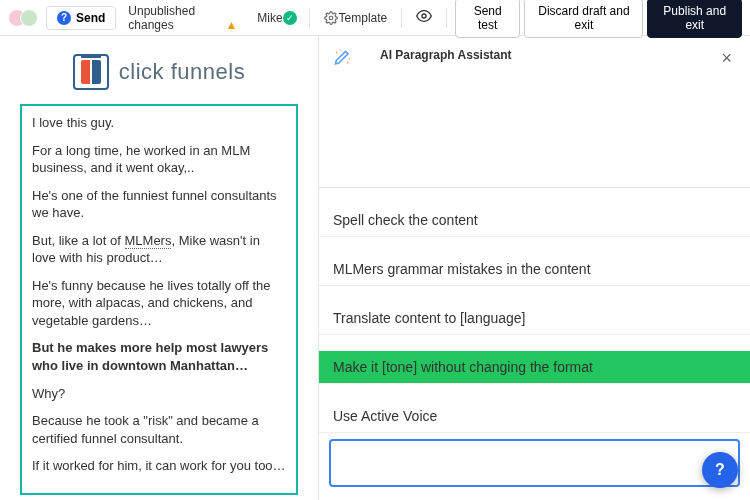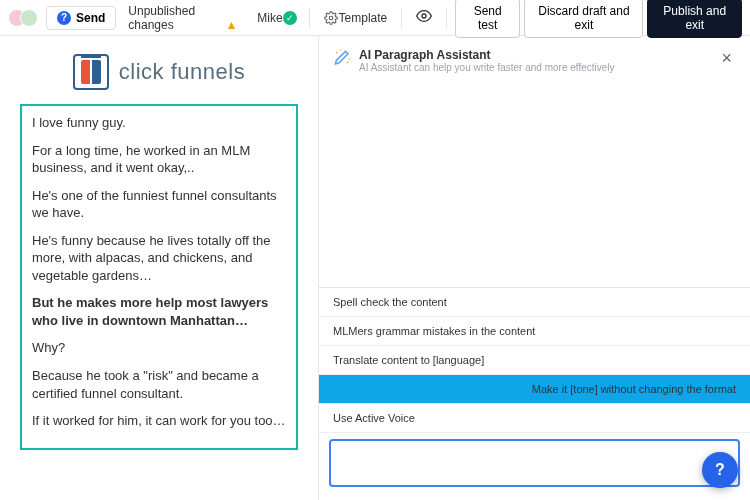--- a/index.html
+++ b/index.html
@@ -27,29 +27,29 @@
 .logo-inner { width: 20px; height: 24px; position: relative; }
 .logo-left-b { position: absolute; left: 0; top: 0; width: 9px; height: 24px; background: #e8553a; border-radius: 2px 0 0 2px; }
 .logo-right-b { position: absolute; right: 0; top: 0; width: 9px; height: 24px; background: #2f5e8f; border-radius: 0 2px 2px 0; }
 .logo-dots { position: absolute; top: -2px; left: 6px; right: 6px; height: 4px; background: #2f5e8f; border-radius: 2px 2px 0 0; }
 .logo-text { font-size: 22px; color: #5a6d7d; letter-spacing: 0.5px; font-weight: 400; }
 .content-box { border: 2px solid #14b8a6; background: #fff; padding: 8px 10px; font-size: 13px; line-height: 1.35; }
 .content-box p { margin-bottom: 10px; }
 .content-box .bold { font-weight: 700; }
 .dotted { border-bottom: 1px dotted #666; }
 .right { flex: 1; border-left: 1px solid #e5e5e5; display: flex; flex-direction: column; position: relative; }
-.ai-header { display: flex; align-items: flex-start; padding: 12px 14px; gap: 6px; }
+.ai-header { display: flex; align-items: flex-start; padding: 12px 14px; gap: 27px; }
 .wand { width: 20px; height: 20px; display: flex; align-items: center; justify-content: center; }
 .ai-title { font-size: 12px; font-weight: 600; color: #333; }
 .ai-sub { font-size: 10px; color: #9ca3af; }
 .close-x { margin-left: auto; font-size: 18px; color: #666; cursor: pointer; padding: 0 4px; }
 .ai-body { flex: 1; }
 .suggestions { border-top: 1px solid #e5e5e5; }
-.sug-item { padding: 8px 14px; font-size: 11px; border-bottom: 1px solid #eee; cursor: pointer; background: #fff; }
-.sug-item.hl { background: #0ea5e9; text-align: right; }
+.sug-item { padding: 8px 14px; font-size: 14px; border-bottom: 1px solid #eee; cursor: pointer; background: #fff; margin-top: 16px; }
+.sug-item.hl { background: #22c55e; }
 .input-row { padding: 6px 10px 10px 10px; position: relative; }
 .ai-input { width: 100%; height: 48px; border: 2px solid #3b82f6; border-radius: 4px; padding: 8px; font-size: 12px; resize: none; font-family: inherit; }
 .help-fab { position: absolute; right: 12px; bottom: 12px; width: 36px; height: 36px; border-radius: 50%; background: #2563eb; color: #fff; display: flex; align-items: center; justify-content: center; font-size: 16px; font-weight: bold; box-shadow: 0 2px 8px rgba(0,0,0,0.3); cursor: pointer; }
 </style>
 </head>
 <body>
 
 <div class="toolbar">
   <div class="avatar-group">
     <div class="avatar"></div>
@@ -95,43 +95,43 @@
       <div class="logo-box">
         <div class="logo-dots"></div>
         <div class="logo-inner">
             <div class="logo-left-b"></div>
             <div class="logo-right-b"></div>
           </div>
       </div>
       <div class="logo-text">click funnels</div>
     </div>
     <div class="content-box">
-      <p>I love funny guy.</p>
+      <p>I love this guy.</p>
       <p>For a long time, he worked in an MLM business, and it went okay,..</p>
       <p>He's one of the funniest funnel consultants we have.</p>
+      <p><span>But, like a lot of </span><span class="dotted">MLMers</span><span>, Mike wasn't in love with his product…</span></p>
       <p>He's funny because he lives totally off the more, with alpacas, and chickens, and vegetable gardens…</p>
       <p class="bold">But he makes more help most lawyers who live in downtown Manhattan…</p>
       <p>Why?</p>
       <p>Because he took a "risk" and became a certified funnel consultant.</p>
       <p>If it worked for him, it can work for you too…</p>
 
     </div>
   </div>
 
   <div class="right">
     <div class="ai-header">
       <div class="wand">
         <svg width="20" height="20" viewBox="0 0 24 24" fill="none" stroke="#60a5fa" stroke-width="2">
             <path d="M15 4l3 3-11 11-4 1 1-4 11-11z"></path>
             <path d="M5 6l-1-1M9 3l0-1M19 13l1 0M17 17l1 1" stroke="#fb923c"></path>
           </svg>
       </div>
       <div>
         <div class="ai-title">AI Paragraph Assistant</div>
-        <div class="ai-sub">AI Assistant can help you write faster and more effectively</div>
       </div>
       <div class="close-x">×</div>
     </div>
     <div class="ai-body"></div>
     <div class="suggestions">
       <div class="sug-item">Spell check the content</div>
       <div class="sug-item">MLMers grammar mistakes in the content</div>
       <div class="sug-item">Translate content to [language]</div>
       <div class="sug-item hl">Make it [tone] without changing the format</div>
       <div class="sug-item">Use Active Voice</div>

